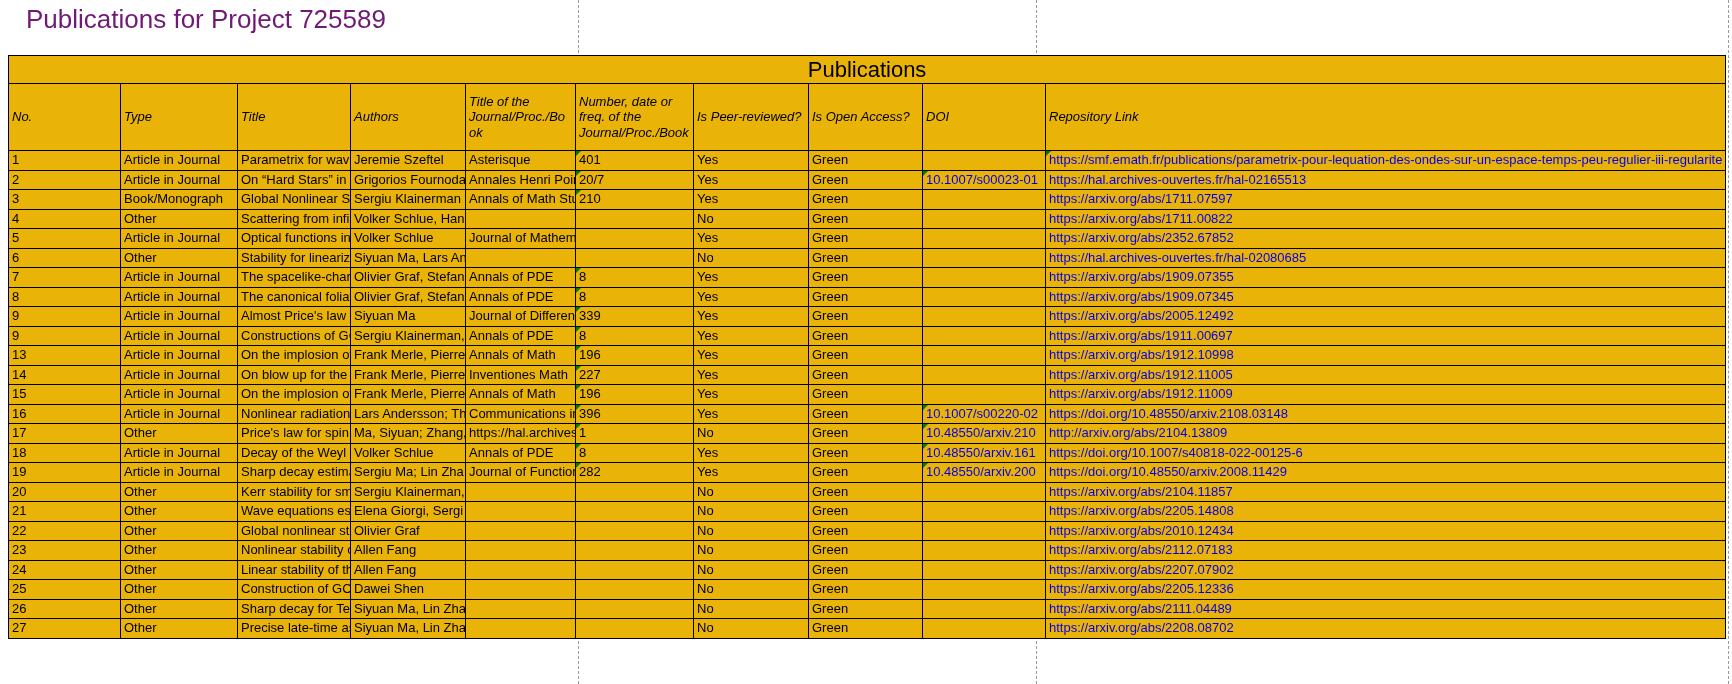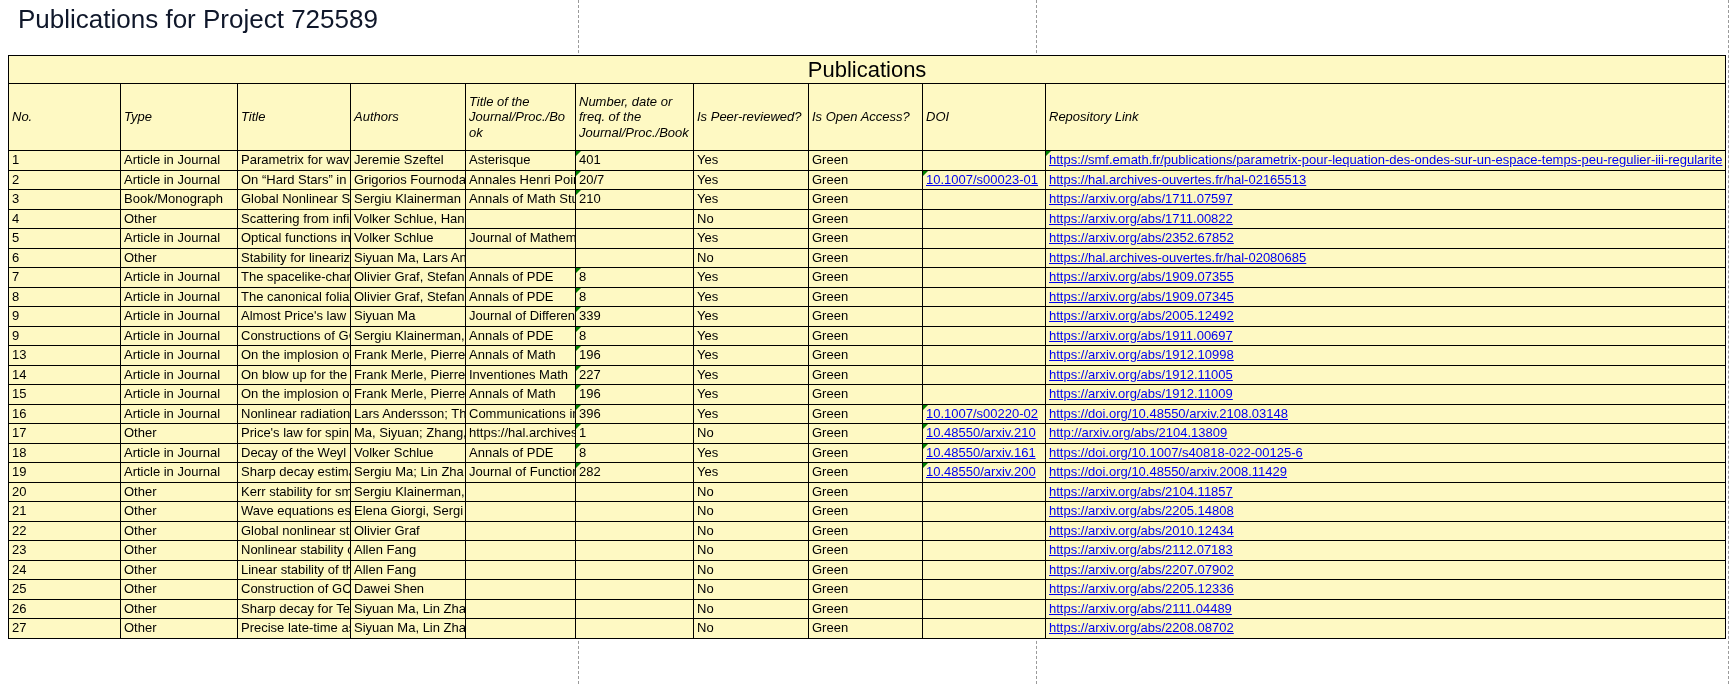--- a/index.html
+++ b/index.html
@@ -8,43 +8,43 @@
     background:#ffffff;color:#000;
     font-family:"Liberation Sans","DejaVu Sans",sans-serif;
   }
   
   .pbreak{position:absolute;top:0;bottom:0;width:0;border-left:1px dashed #9a9a9a;z-index:0;}
   .pbreak.p1{left:578px;}
   .pbreak.p2{left:1036px;}
   .pbreak.p3{left:1728px;}
 
   .doc-title{
-    position:absolute;left:18px;top:4px;font-size:26px;line-height:1.2;color:#0f172a;
+    position:absolute;left:26px;top:4px;font-size:26px;line-height:1.2;color:#701a75;
     white-space:nowrap;z-index:2;
   }
 
   table.sheet{
     position:absolute;left:8px;top:55px;z-index:1;
-    width:1717px;table-layout:fixed;border-collapse:collapse;background:#fef9c3;
+    width:1717px;table-layout:fixed;border-collapse:collapse;background:#eab308;
     font-size:13px;
   }
   table.sheet td,table.sheet th{
     border:1px solid #000;padding:0 3px;vertical-align:middle;
     font-weight:normal;text-align:left;color:#000;
     overflow:hidden;
   }
   tr.title-row th{height:27px;text-align:center;font-size:22px;padding:0;}
   tr.header-row th{
     height:66px;line-height:1.18;
     white-space:normal;overflow-wrap:break-word;word-wrap:break-word;font-style:italic;
   }
   tbody tr{height:19.5px;}
   tbody td{white-space:nowrap;position:relative;line-height:18px;}
   td.c-no{text-align:right;}
-  a.lnk{color:#0000ee;text-decoration:underline;cursor:pointer;}
+  a.lnk{color:#0000ee;cursor:pointer;}
   .tri{
     position:absolute;top:0;left:0;width:0;height:0;
     border-top:5px solid #008000;border-right:5px solid transparent;
   }
 </style>
 </head>
 <body>
 
 <div class="pbreak p1"></div>
 <div class="pbreak p2"></div>

